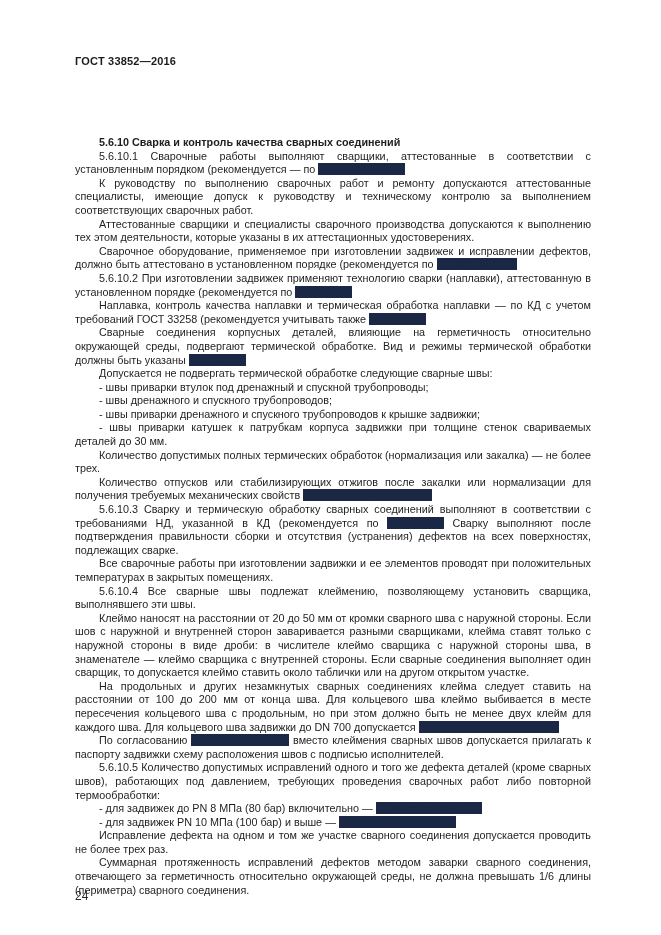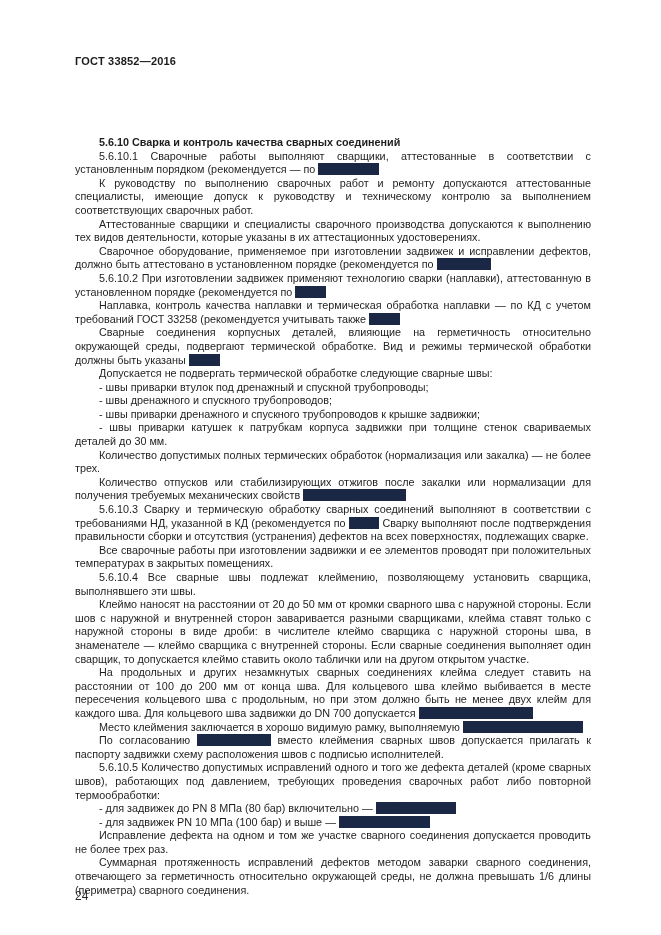--- a/index.html
+++ b/index.html
@@ -34,21 +34,21 @@
   }
   .doc-body p {
     margin: 0;
     text-align: justify;
     text-indent: 24px;
   }
   .doc-body p.heading { font-weight: bold; margin-top: 48px; }
   .seg-hl {
     background: var(--hl-color, #1b2845);
     color: var(--hl-color, #1b2845);
-    padding: 0 3px;
+    padding: 0 16px;
   }
   .seg-b { font-weight: normal; }
   .seg-i { }
   .page-number {
     position: absolute;
     left: 75px;
     top: 889px;
     font-size: 12px;
     color: #2a2a2a;
   }
@@ -56,38 +56,37 @@
 </head>
 <body>
 
 <div class="page">
   <div class="doc-header">ГОСТ 33852—2016</div>
 
   <div class="doc-body" id="doc-body">
       <p class="heading"><span>5.6.10 Сварка и контроль качества сварных соединений</span></p>
       <p><span>5.6.10.1 Сварочные работы выполняют сварщики, аттестованные в соответствии с установленным порядком (рекомендуется — по </span><span class="seg-hl">[23] и [24]).</span></p>
       <p><span>К руководству по выполнению сварочных работ и ремонту допускаются аттестованные специалисты, имеющие допуск к руководству и техническому контролю за выполнением соответствующих сварочных работ.</span></p>
-      <p><span>Аттестованные сварщики и специалисты сварочного производства допускаются к выполнению тех видов деятельности, которые указаны в их аттестационных удостоверениях.</span></p>
+      <p><span>Аттестованные сварщики и специалисты сварочного производства допускаются к выполнению тех этом деятельности, которые указаны в их аттестационных удостоверениях.</span></p>
       <p><span>Сварочное оборудование, применяемое при изготовлении задвижек и исправлении дефектов, должно быть аттестовано в установленном порядке (рекомендуется по </span><span class="seg-hl">[18], [25]).</span></p>
       <p><span>5.6.10.2 При изготовлении задвижек применяют технологию сварки (наплавки), аттестованную в установленном порядке (рекомендуется по </span><span class="seg-hl">[26]).</span></p>
       <p><span>Наплавка, контроль качества наплавки и термическая обработка наплавки — по КД с учетом требований </span><span class="seg-b">ГОСТ 33258</span><span> (рекомендуется учитывать также </span><span class="seg-hl">[27]).</span></p>
       <p><span>Сварные соединения корпусных деталей, влияющие на герметичность относительно окружающей среды, подвергают термической обработке. Вид и режимы термической обработки должны быть указаны </span><span class="seg-hl">в ТД.</span></p>
       <p><span>Допускается не подвергать термической обработке следующие сварные швы:</span></p>
       <p><span>- швы приварки втулок под дренажный и спускной трубопроводы;</span></p>
       <p><span>- швы дренажного и спускного трубопроводов;</span></p>
       <p><span>- швы приварки дренажного и спускного трубопроводов к крышке задвижки;</span></p>
       <p><span>- швы приварки катушек к патрубкам корпуса задвижки при толщине стенок свариваемых деталей до 30 мм.</span></p>
       <p><span>Количество допустимых полных термических обработок (нормализация или закалка) — не более трех.</span></p>
       <p><span>Количество отпусков или стабилизирующих отжигов после закалки или нормализации для получения требуемых механических свойств </span><span class="seg-hl">не ограничивается.</span></p>
       <p><span>5.6.10.3 Сварку и термическую обработку сварных соединений выполняют в соответствии с требованиями НД, указанной в КД (рекомендуется по </span><span class="seg-hl">[28]).</span><span> Сварку выполняют после подтверждения правильности сборки и отсутствия (устранения) дефектов на всех поверхностях, подлежащих сварке.</span></p>
       <p><span>Все сварочные работы при изготовлении задвижки и ее элементов проводят при положительных температурах в закрытых помещениях.</span></p>
       <p><span>5.6.10.4 Все сварные швы подлежат клеймению, позволяющему установить сварщика, выполнявшего эти швы.</span></p>
       <p><span>Клеймо наносят на расстоянии от 20 до 50 мм от кромки сварного шва с наружной стороны. Если шов с наружной и внутренней сторон заваривается разными сварщиками, клейма ставят только с наружной стороны в виде дроби: в числителе клеймо сварщика с наружной стороны шва, в знаменателе — клеймо сварщика с внутренней стороны. Если сварные соединения выполняет один сварщик, то допускается клеймо ставить около таблички или на другом открытом участке.</span></p>
       <p><span>На продольных и других незамкнутых сварных соединениях клейма следует ставить на расстоянии от 100 до 200 мм от конца шва. Для кольцевого шва клеймо выбивается в месте пересечения кольцевого шва с продольным, но при этом должно быть не менее двух клейм для каждого шва. Для кольцевого шва задвижки до </span><span class="seg-i">DN</span><span> 700 допускается </span><span class="seg-hl">ставить одно клеймо.</span></p>
-      <p><span>Место клеймения заключается в хорошо видимую рамку, выполняемую </span><span class="seg-hl">несмываемой краской.</span></p>
       <p><span>По согласованию </span><span class="seg-hl">с заказчиком</span><span> вместо клеймения сварных швов допускается прилагать к паспорту задвижки схему расположения швов с подписью исполнителей.</span></p>
       <p><span>5.6.10.5 Количество допустимых исправлений одного и того же дефекта деталей (кроме сварных швов), работающих под давлением, требующих проведения сварочных работ либо повторной термообработки:</span></p>
       <p><span>- для задвижек до </span><span class="seg-i">PN</span><span> 8 МПа (80 бар) включительно — </span><span class="seg-hl">не более двух;</span></p>
       <p><span>- для задвижек </span><span class="seg-i">PN</span><span> 10 МПа (100 бар) и выше — </span><span class="seg-hl">не более одного.</span></p>
       <p><span>Исправление дефекта на одном и том же участке сварного соединения допускается проводить не более трех раз.</span></p>
       <p><span>Суммарная протяженность исправлений дефектов методом заварки сварного соединения, отвечающего за герметичность относительно окружающей среды, не должна превышать 1/6 длины (периметра) сварного соединения.</span></p>
     </div>
 
   <div class="page-number">24</div>
 </div>

